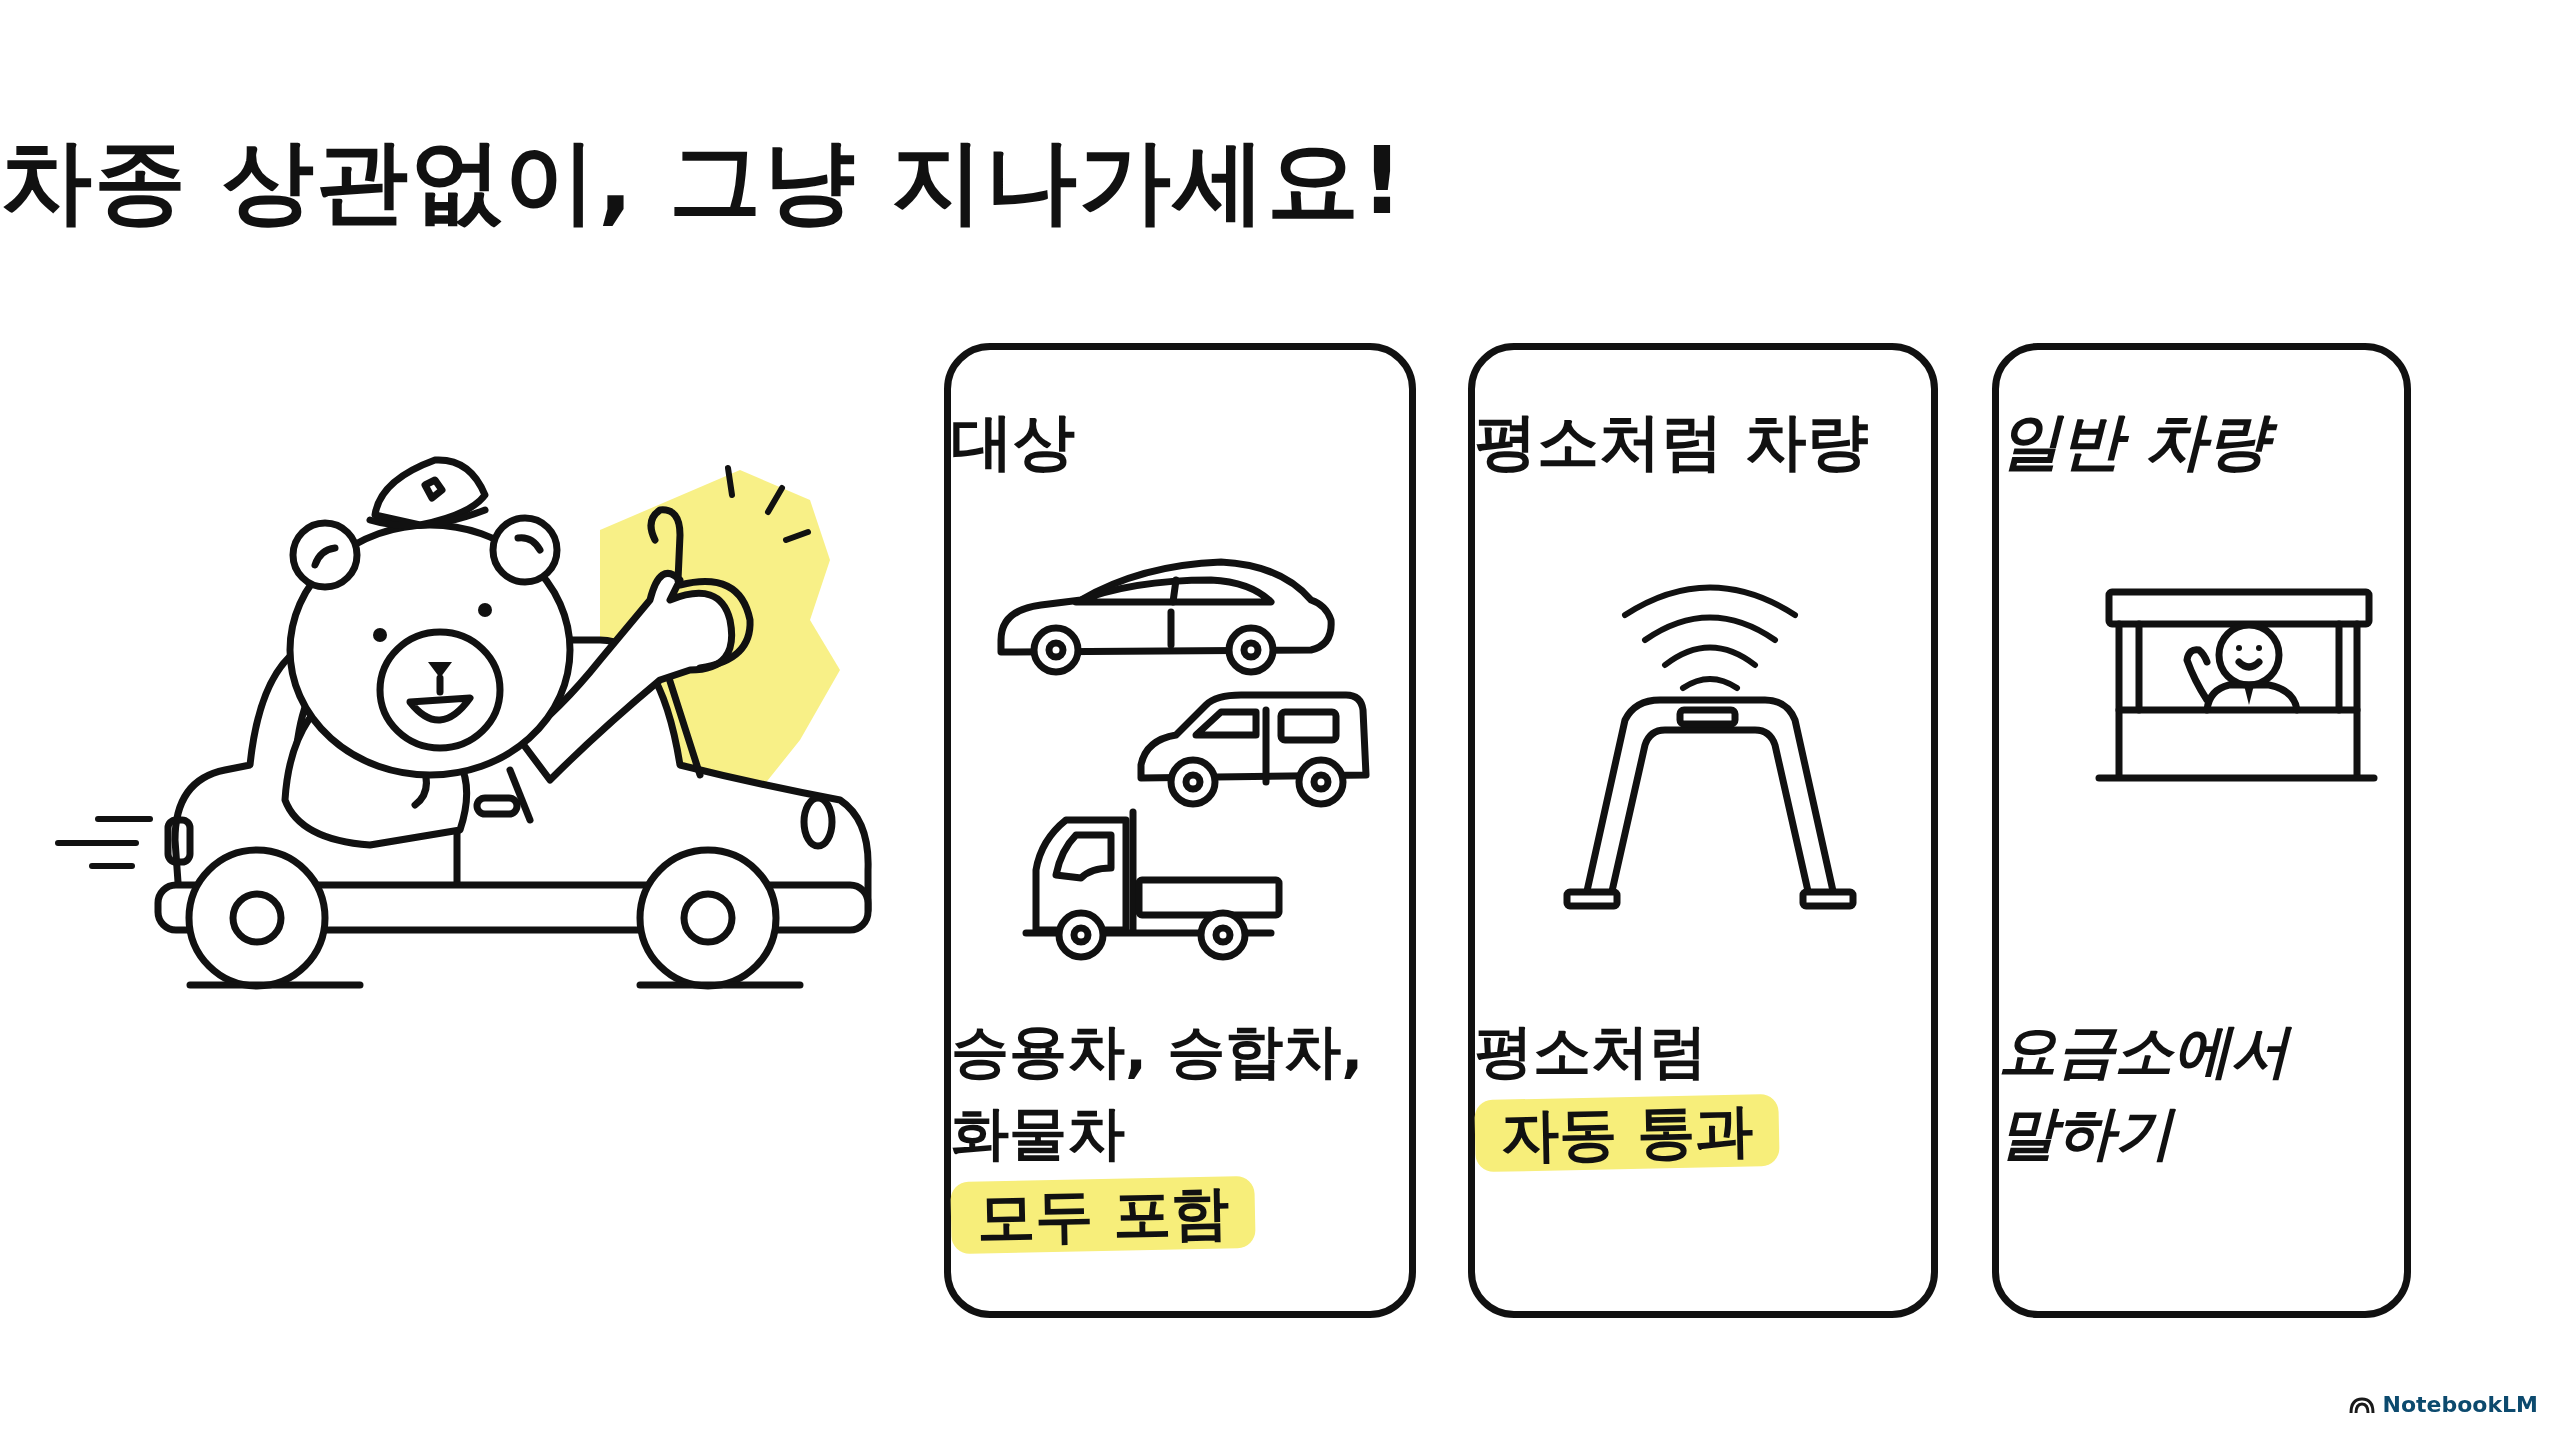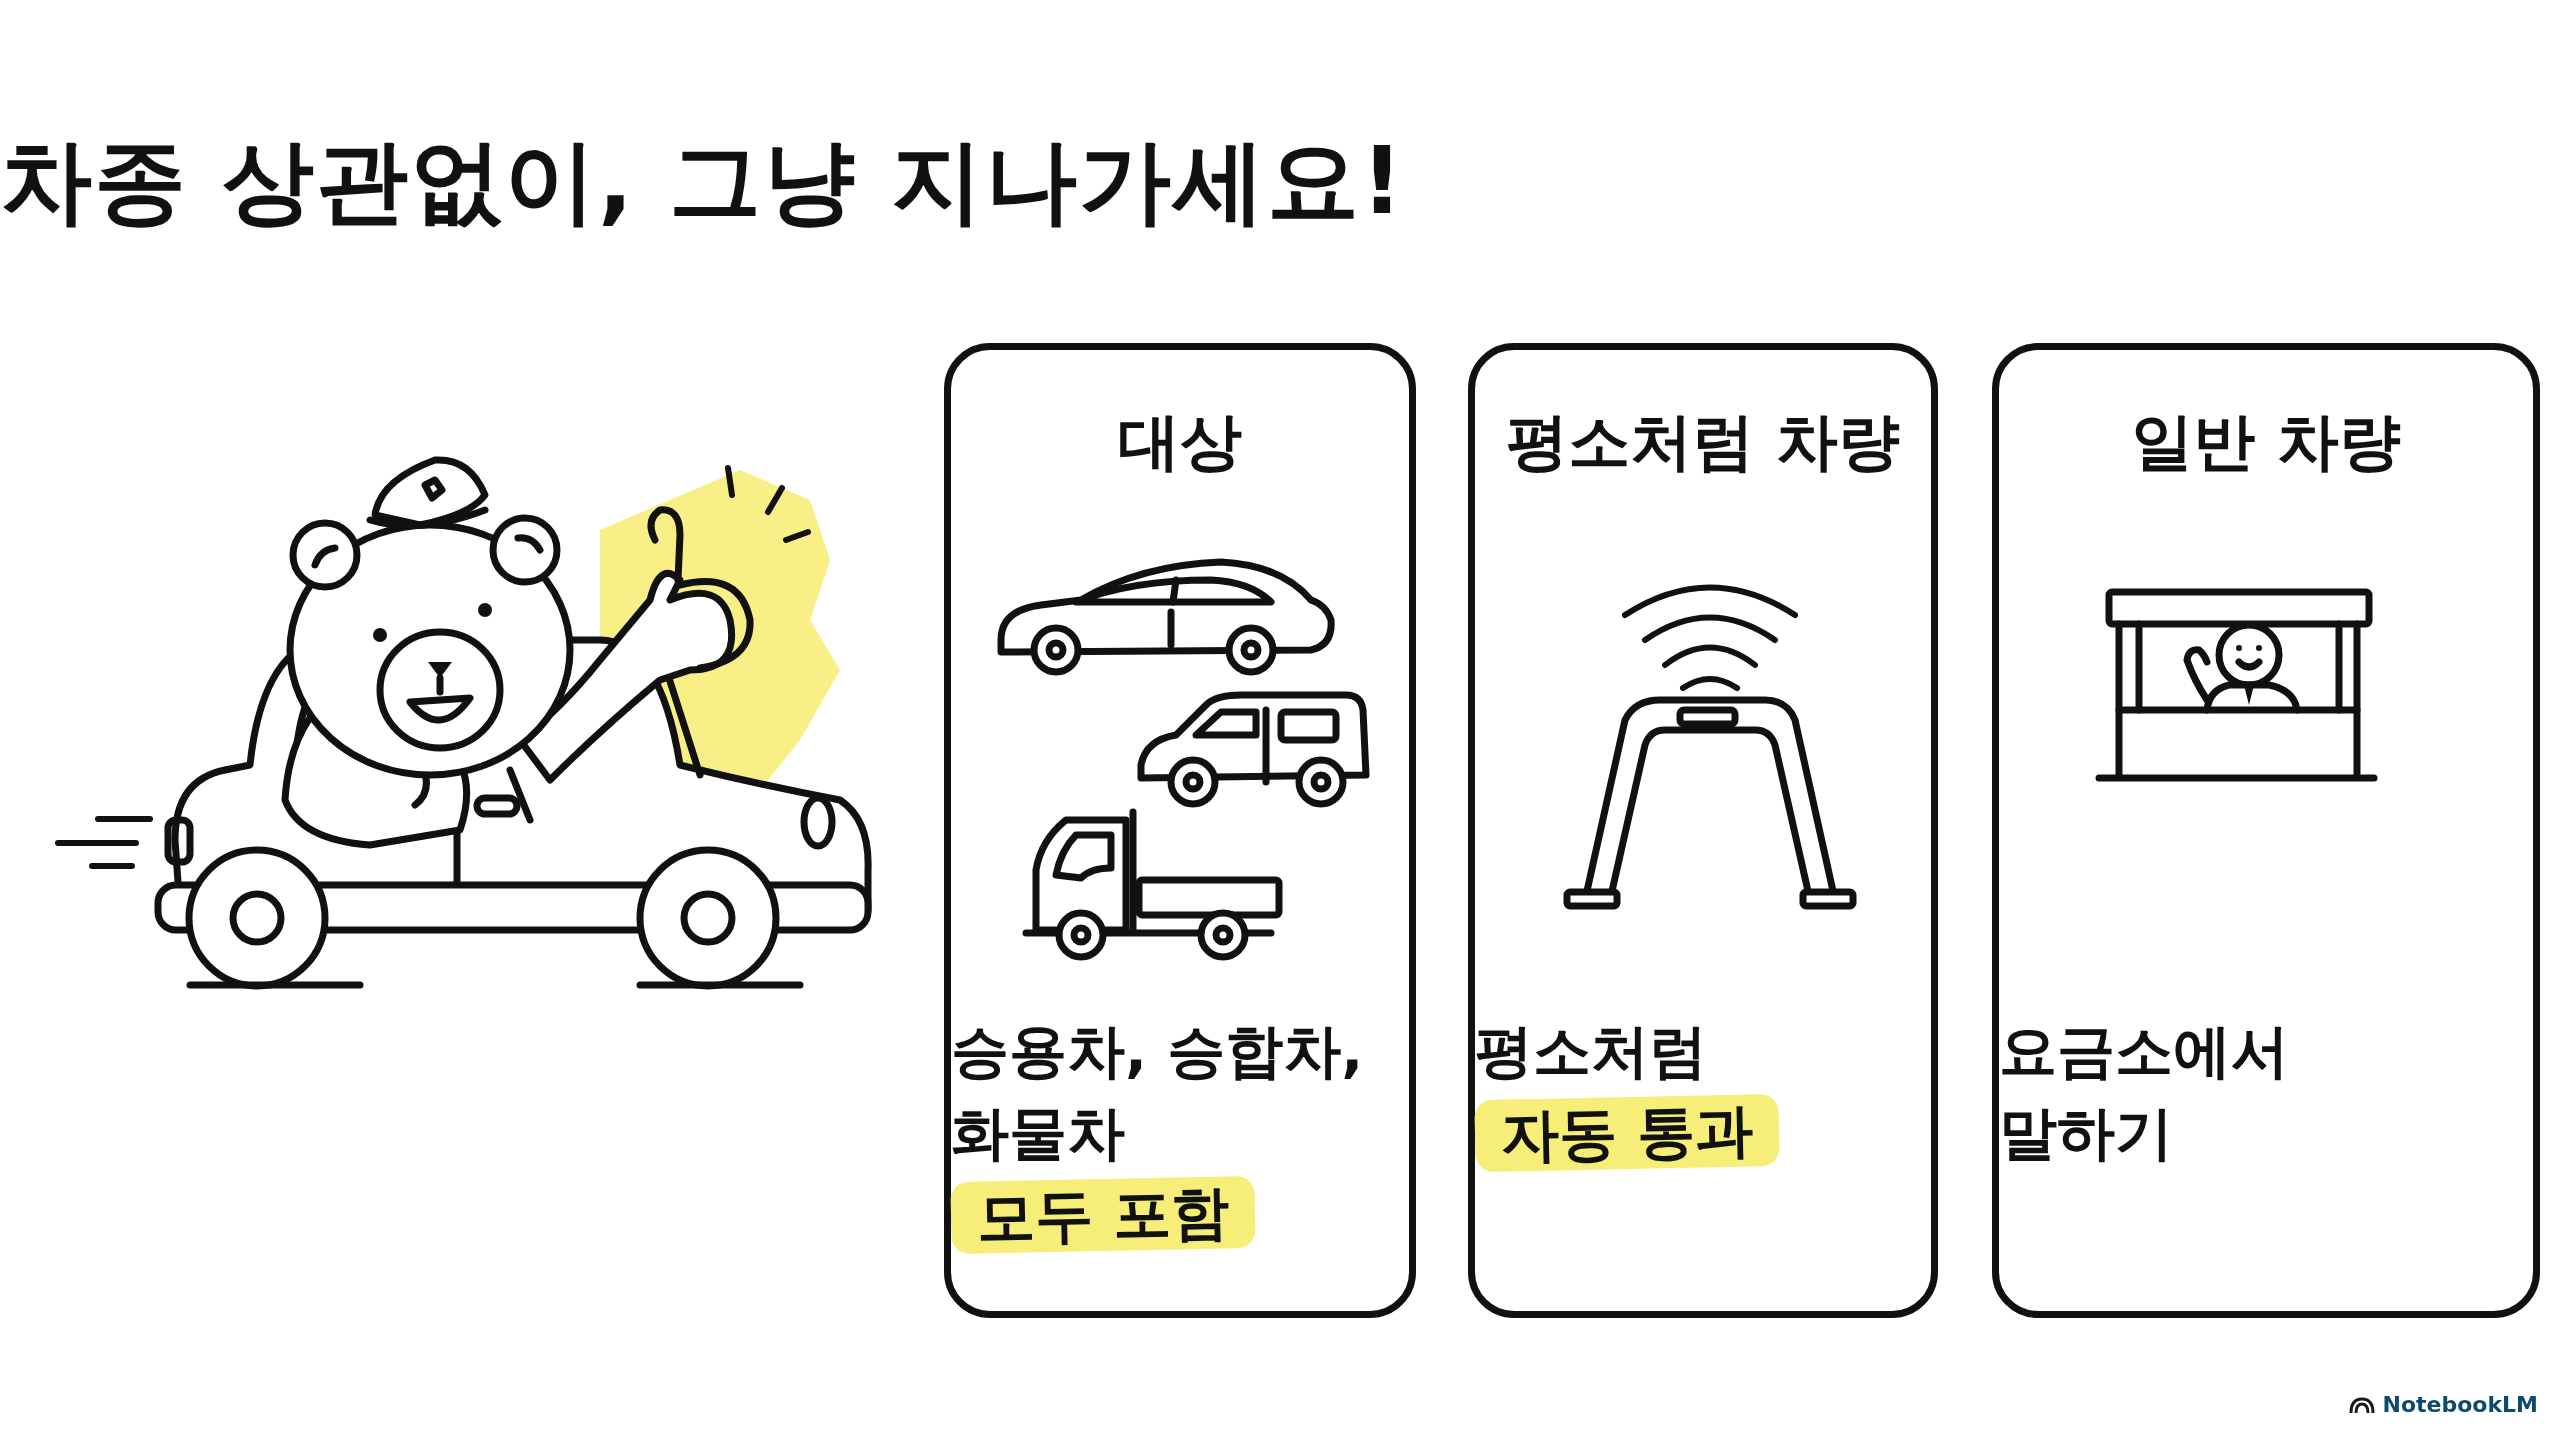--- a/index.html
+++ b/index.html
@@ -13,21 +13,21 @@
     position: absolute; left: 0; top: 120px; width: 2560px;
     text-align: left; font-size: 92px; font-weight: bold; letter-spacing: 2px;
     margin: 0;
   }
   .hero { position: absolute; left: 40px; top: 440px; width: 860px; height: 640px; }
   .card {
     position: absolute; top: 343px; height: 975px; box-sizing: border-box;
     border: 7px solid #111; border-radius: 46px; background: #fff;
   }
   .card-heading {
-    position: absolute; top: 50px; left: 0; right: 0; text-align: center;
+    position: absolute; top: 50px; left: 0; right: 0; 
     font-size: 62px; font-weight: bold; margin: 0;
   }
   .card-illust { position: absolute; }
   .card-body {
     position: absolute; left: 0; right: 0; 
     font-size: 58px; font-weight: bold; line-height: 82px;
   }
   .card-body .line { display: block; }
   .hl {
     display: inline-block; padding: 0 26px; line-height: 72px;
@@ -172,21 +172,21 @@
         <rect class="stk-w" x="238" y="322" width="50" height="14" rx="3"></rect>
       </g>
     </svg>
   </div>
   <div class="card-body" style="top:660px;">
     <span class="line">평소처럼</span>
     <span class="hl">자동 통과</span>
   </div>
 </div>
 
-<div class="card" style="left:1992px; width:548px;">
+<div class="card" style="left:1992px; width:419px;font-style:italic;">
   <h2 class="card-heading">일반 차량</h2>
   <div class="card-illust" style="left:100px; top:240px; width:280px; height:200px;">
     <svg width="280" height="200" viewBox="0 0 280 200">
       <g>
         <rect class="stk-w" x="10" y="2" width="260" height="32" rx="3"></rect>
         <line class="stk" x1="20" y1="34" x2="20" y="185" y2="185"></line>
         <line class="stk" x1="40" y1="34" x2="40" y2="120"></line>
         <line class="stk" x1="240" y1="34" x2="240" y2="120"></line>
         <line class="stk" x1="258" y1="34" x2="258" y2="185"></line>
         <line class="stk" x1="20" y1="120" x2="258" y2="120"></line>

